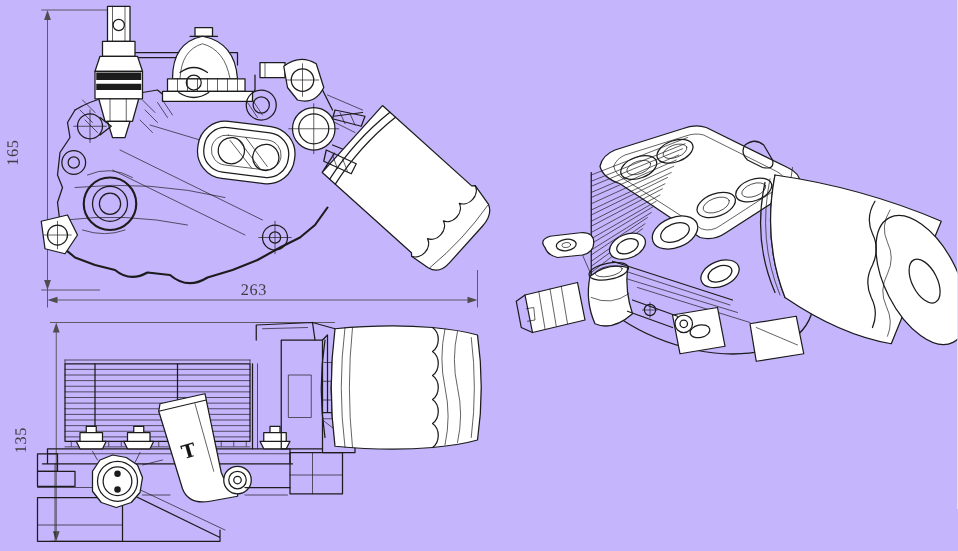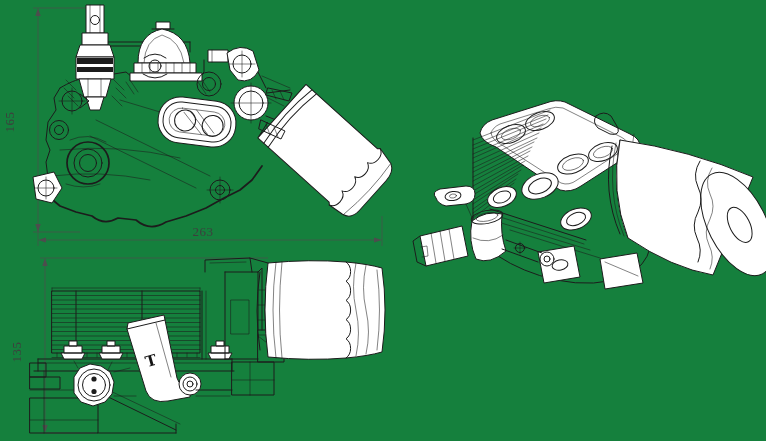--- a/index.html
+++ b/index.html
@@ -1,16 +1,16 @@
 <!DOCTYPE html>
 <html><head>
 <meta charset="utf-8">
 <style>
   html,body{margin:0;padding:0;background:#ffffff;}
-  .canvas{position:relative;width:766px;height:441px;background:#15803d;overflow:hidden;
+  .canvas{position:relative;width:766px;height:441px;background:#c4b5fd;overflow:hidden;
           font-family:"Liberation Sans",sans-serif;}
   svg{position:absolute;left:0;top:0;}
   .ln{fill:none;stroke:#1c1c1c;stroke-width:1;stroke-linecap:round;stroke-linejoin:round;}
   .bold{stroke-width:1.7;}
   .thin{stroke-width:.55;}
   .wfill{fill:#ffffff;stroke:#1c1c1c;stroke-width:1;stroke-linejoin:round;}
   .fillb{fill:#1c1c1c;stroke:none;}
   .dim{fill:none;stroke:#4d4d4d;stroke-width:.7;}
   .dimfill{fill:#4d4d4d;stroke:none;}
   .dimtext{font:13px "Liberation Serif",serif;fill:#3e3e3e;letter-spacing:.5px;}

